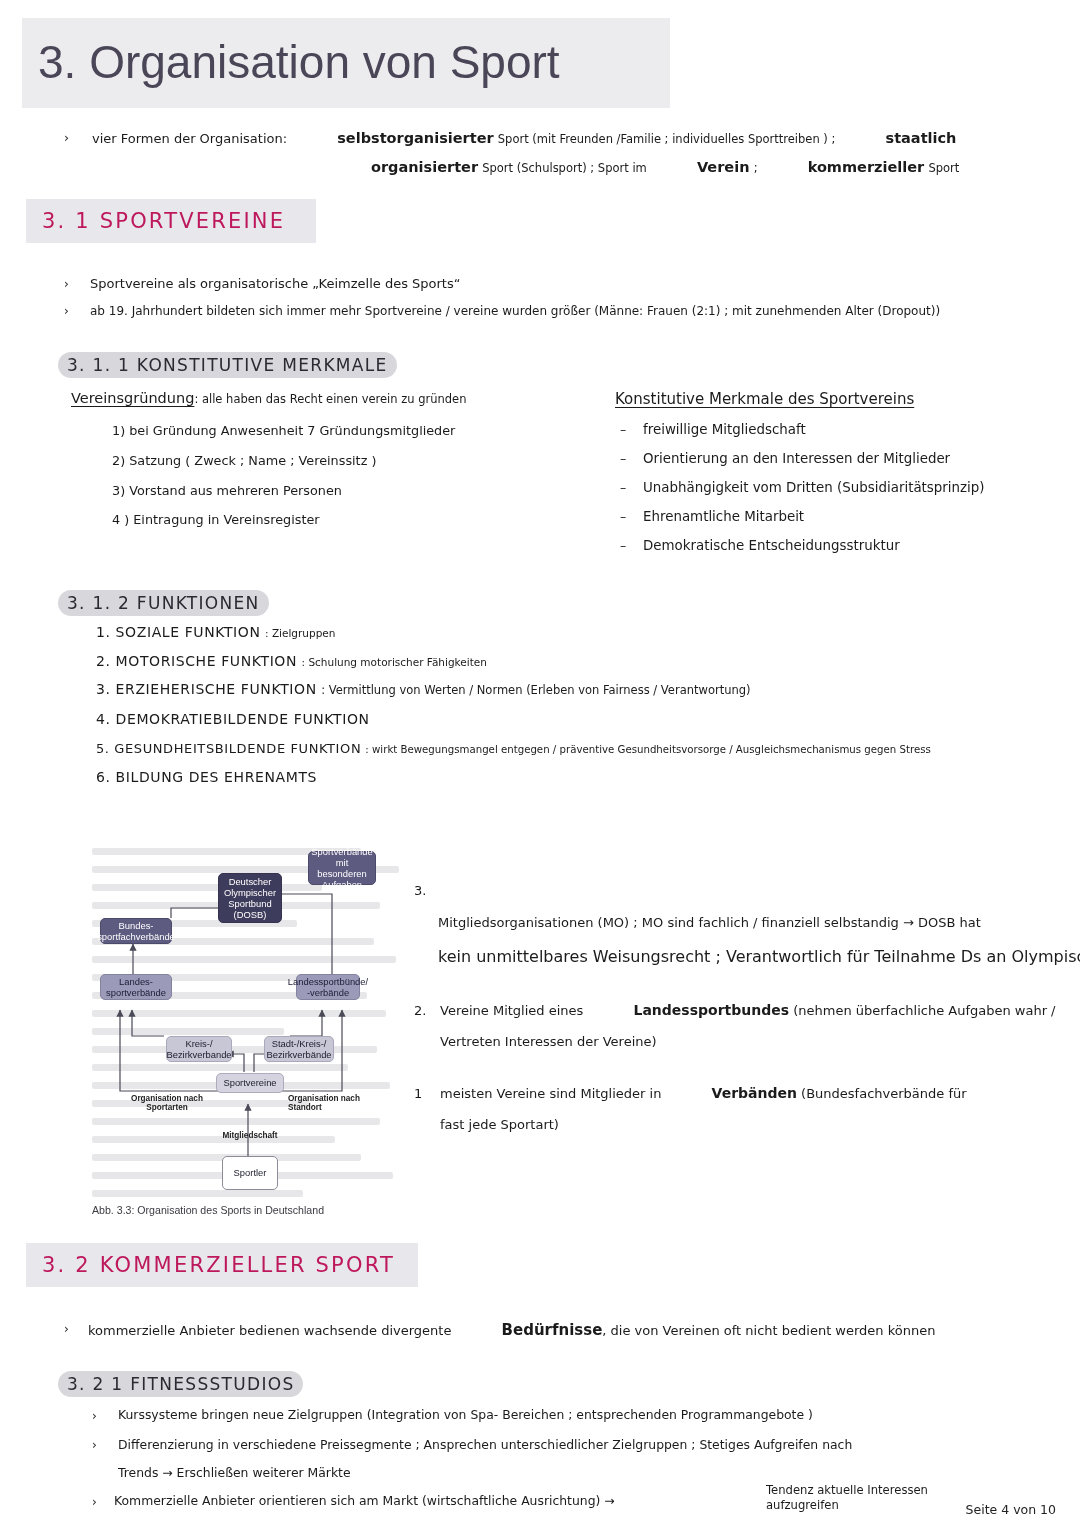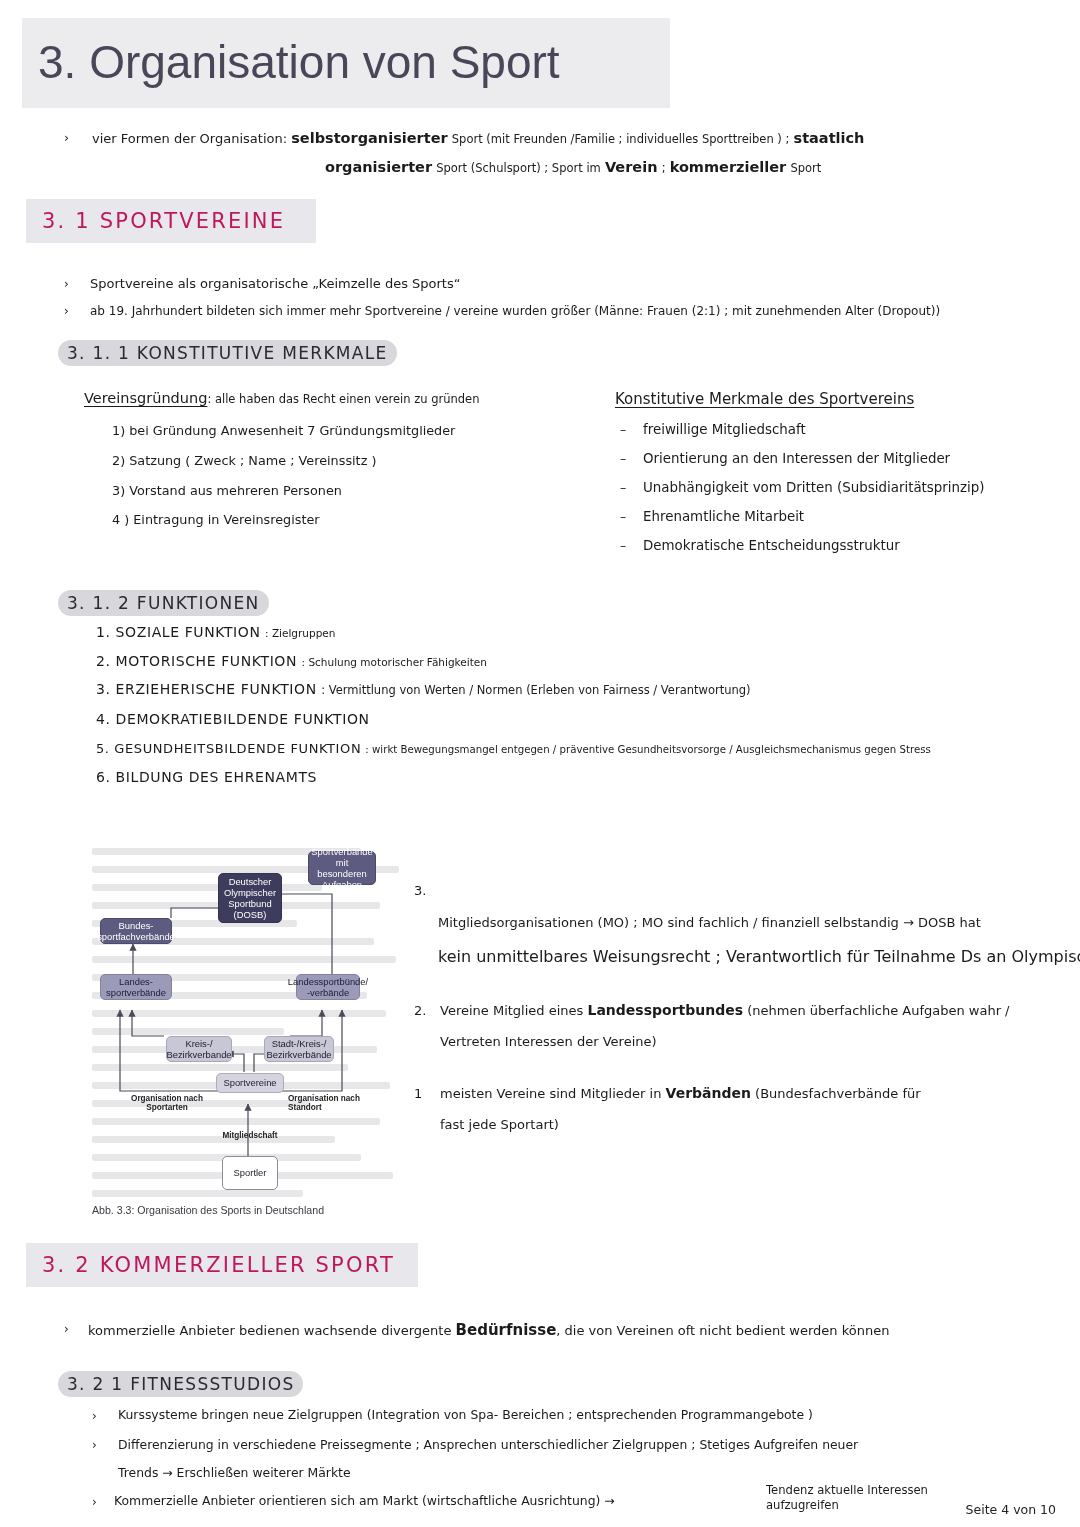--- a/index.html
+++ b/index.html
@@ -42,21 +42,21 @@
   .band-h3 .band-text{font-size:17px;letter-spacing:1.3px;color:#2b2a33;}
 
   
   .hw{
     position:absolute;
     font-family:"DejaVu Sans", sans-serif;
     color:#1b1b1b;
     line-height:1.38;
     white-space:nowrap;
   }
-  .b{font-weight:700;}
+  .b{font-weight:700;margin-left:46px;}
   .u{text-decoration:underline;text-underline-offset:3px;}
   .sm{font-size:11.5px;}
   .xs{font-size:10.5px;}
 
   .caps{letter-spacing:0.6px;}
 
   
   .fig{
     position:absolute;left:92px;top:846px;width:318px;height:375px;
   }
@@ -129,25 +129,25 @@
   <div class="band band-h2" style="left:26px;top:199px;width:258px;">
     <div class="band-text">3. 1  SPORTVEREINE</div>
   </div>
 
   <div class="hw" style="left:64px;top:276px;font-size:12px;">›</div>
   <div class="hw" style="left:90px;top:275px;font-size:13px;">Sportvereine als organisatorische  „Keimzelle des Sports“</div>
 
   <div class="hw" style="left:64px;top:303px;font-size:12px;">›</div>
   <div class="hw" style="left:90px;top:303px;font-size:12px;">ab 19. Jahrhundert bildeten sich immer mehr Sportvereine / vereine  wurden größer   (Männe: Frauen (2:1) ; mit zunehmenden Alter (Dropout))</div>
 
-  <div class="band band-h3" style="left:58px;top:340px;">
+  <div class="band band-h3" style="left:58px;top:352px;">
     <div class="band-text">3. 1. 1   KONSTITUTIVE MERKMALE</div>
   </div>
 
-  <div class="hw" style="left:84px;top:388px;font-size:14.5px;text-align:center;">
+  <div class="hw" style="left:71px;top:388px;font-size:14.5px;text-align:center;">
     <span class="u">Vereinsgründung</span><span class="sm">: alle haben das Recht einen verein zu gründen</span>
   </div>
 
   <div class="hw" style="left:112px;top:422px;font-size:12.8px;">1)  bei Gründung  Anwesenheit 7 Gründungsmitglieder</div>
   <div class="hw" style="left:112px;top:452px;font-size:12.8px;">2)  Satzung ( Zweck ; Name ; Vereinssitz )</div>
   <div class="hw" style="left:112px;top:482px;font-size:12.8px;">3)  Vorstand aus mehreren Personen</div>
   <div class="hw" style="left:112px;top:511px;font-size:12.8px;">4 ) Eintragung in Vereinsregister</div>
 
   <div class="hw u" style="left:615px;top:389px;font-size:15px;">Konstitutive Merkmale des Sportvereins</div>
 
@@ -311,21 +311,21 @@
   </div>
 
   <div class="band band-h3" style="left:58px;top:1371px;">
     <div class="band-text">3. 2   1 FITNESSSTUDIOS</div>
   </div>
 
   <div class="hw" style="left:92px;top:1408px;font-size:12px;">›</div>
   <div class="hw" style="left:118px;top:1406px;font-size:12.4px;">Kurssysteme bringen neue Zielgruppen   (Integration von Spa- Bereichen ; entsprechenden  Programmangebote )</div>
 
   <div class="hw" style="left:92px;top:1437px;font-size:12px;">›</div>
-  <div class="hw" style="left:118px;top:1436px;font-size:12.4px;">Differenzierung in verschiedene Preissegmente ; Ansprechen unterschiedlicher Zielgruppen ; Stetiges Aufgreifen neuer</div>
+  <div class="hw" style="left:118px;top:1436px;font-size:12.4px;">Differenzierung in verschiedene Preissegmente ; Ansprechen unterschiedlicher Zielgruppen ; Stetiges Aufgreifen nach</div>
   <div class="hw" style="left:118px;top:1464px;font-size:12.4px;">Trends → Erschließen weiterer Märkte</div>
 
   <div class="hw" style="left:92px;top:1494px;font-size:12px;">›</div>
   <div class="hw" style="left:114px;top:1492px;font-size:12.4px;">Kommerzielle Anbieter orientieren sich am Markt (wirtschaftliche Ausrichtung) →</div>
   <div class="hw" style="left:766px;top:1483px;font-size:11.6px;">Tendenz aktuelle  Interessen</div>
   <div class="hw" style="left:766px;top:1498px;font-size:11.6px;">aufzugreifen</div>
 
   <div class="footer">Seite 4 von 10</div>
 
 </div>

